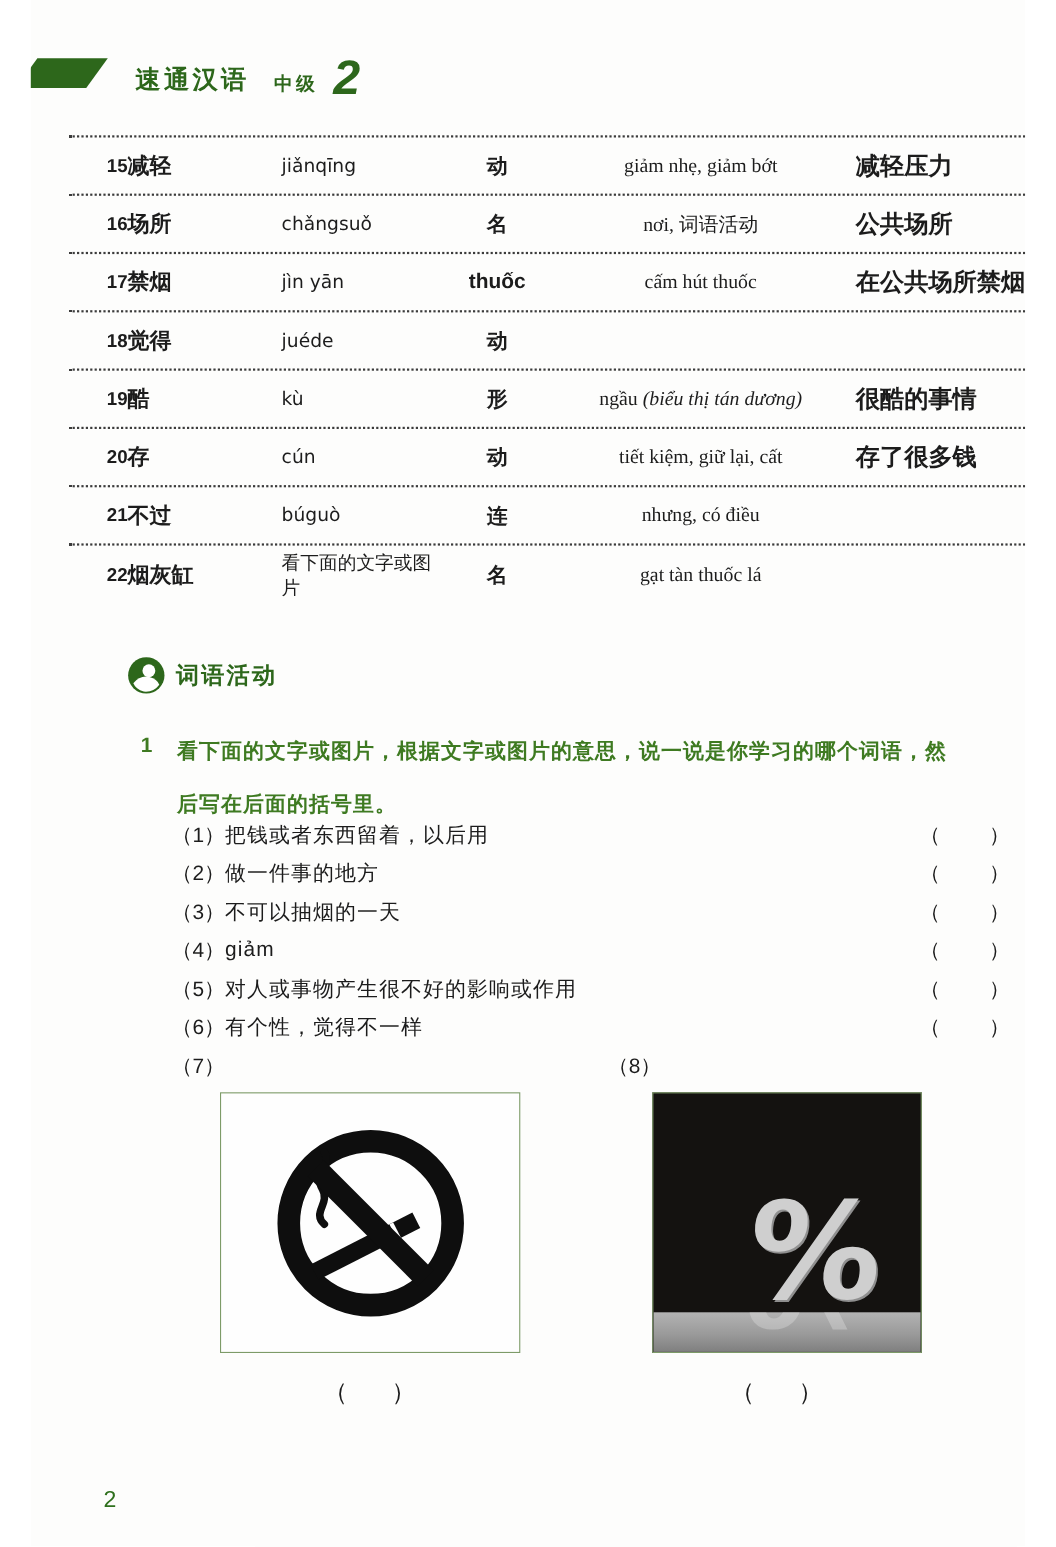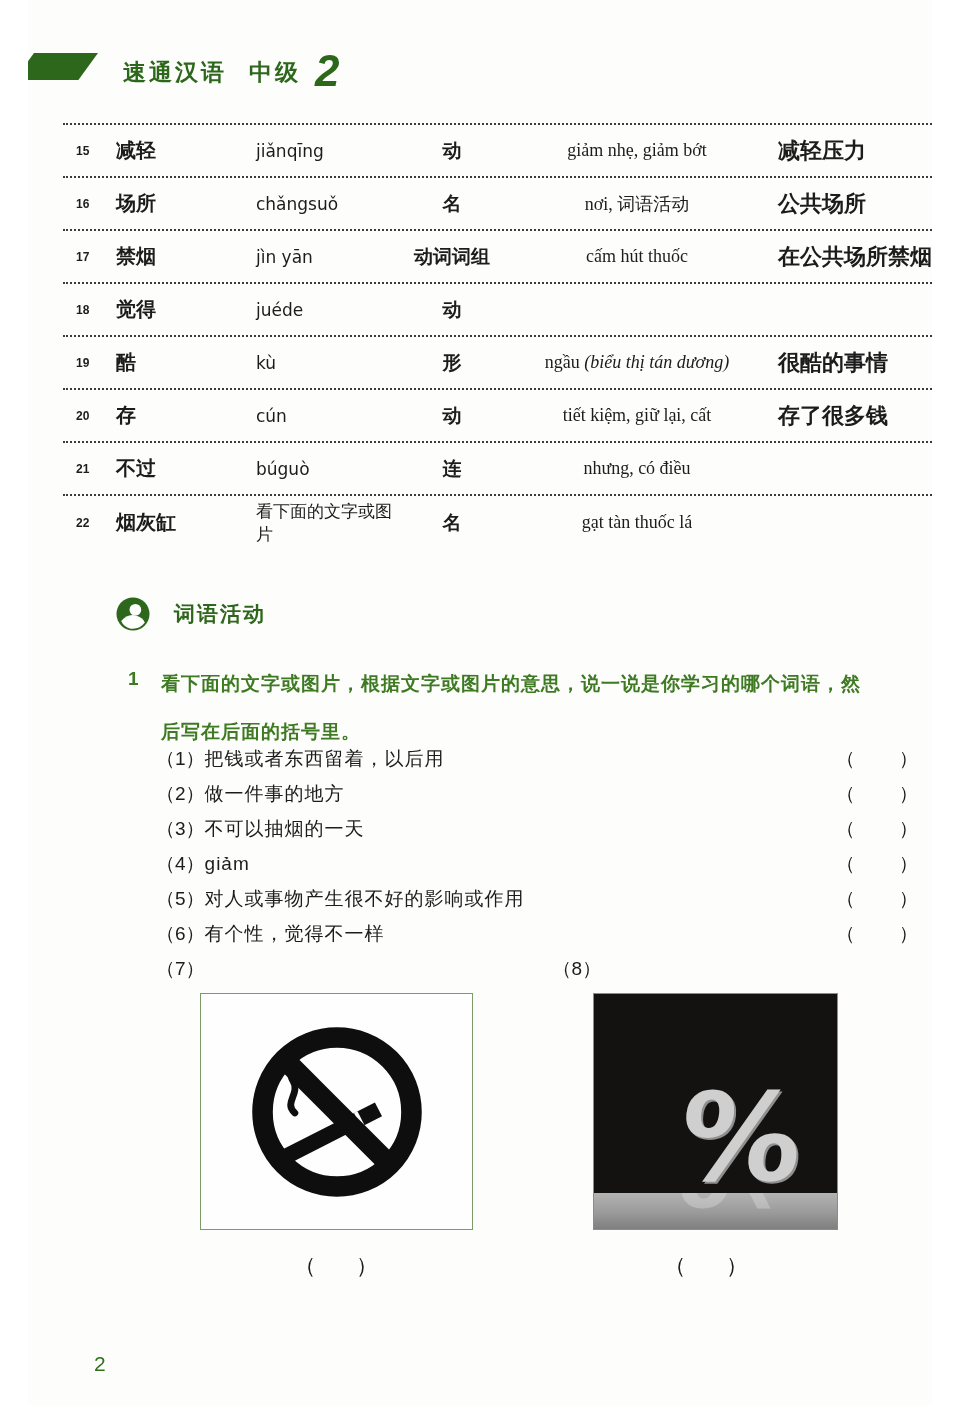--- a/index.html
+++ b/index.html
@@ -13,46 +13,46 @@
   
   .hdr-shape {
     position:absolute; left:6px; top:53px; width:64px; height:27px;
     background:#2d671b; transform:skewX(-36deg); transform-origin:top left;
   }
   .hdr-title {
     position:absolute; left:95px; top:50px; display:flex; align-items:flex-end;
     color:#2d671b; font-weight:bold;
   }
   .hdr-series { font-size:23px; letter-spacing:3px; padding-bottom:4px; }
-  .hdr-level  { font-size:23px; letter-spacing:3px; margin-left:22px; padding-bottom:4px; }
+  .hdr-level  { font-size:17px; letter-spacing:3px; margin-left:22px; padding-bottom:4px; }
   .hdr-vol    { font-size:44px; font-style:italic; margin-left:14px; line-height:0.95; }
 
   
   .vocab {
     position:absolute; left:35px; top:123px; width:880px;
     border-top:2px dotted #3b3b3b;
   }
   .vrow {
     display:flex; align-items:center; height:53px;
     border-bottom:2px dotted #3b3b3b;
   }
   .vrow:last-child { border-bottom:none; }
-  .c-num  { width:40px; margin-left:13px; font-size:12px; font-weight:600; }
+  .c-num  { width:40px; margin-left:13px; font-size:17px; font-weight:600;text-align:right; }
   .c-word { width:140px; font-size:20px; font-weight:700; }
   .c-pin  { width:150px; font-size:17px; font-family:"DejaVu Sans", sans-serif; }
   .c-pos  { width:92px; text-align:center; font-size:19px; font-weight:700; }
   .c-viet { width:258px; margin-left:10px; font-size:18px;
             font-family:"Liberation Serif","DejaVu Serif",serif;text-align:center; }
   .c-viet i { font-style:italic;font-family:Liberation Serif, serif; }
   .c-ex   { flex:1; margin-left:12px; font-size:22px; font-weight:600; }
 
   
   .activity { position:absolute; left:88px; top:597px; display:flex; align-items:center; }
   .act-icon { width:34px; height:34px; }
-  .act-title { margin-left:24px; font-size:21px; font-weight:700; color:#2d671b; letter-spacing:2px; }
+  .act-title { margin-left:10px; font-size:21px; font-weight:700; color:#2d671b; letter-spacing:2px; }
 
   
   .ex-num { position:absolute; left:100px; top:668px; font-size:19px; font-weight:700; color:#3e7a21; }
   .ex-instr {
     position:absolute; left:133px; top:660px; width:775px;
     color:#3e7a21; font-size:19px; font-weight:600; line-height:48px; letter-spacing:1px;
   }
   .items { position:absolute; left:128px; top:741px; width:762px; }
   .item { display:flex; align-items:center; height:35px; font-size:19px; }
   .item-label { letter-spacing:0; }
@@ -123,21 +123,21 @@
       <span class="c-word">场所</span>
       <span class="c-pin">chǎngsuǒ</span>
       <span class="c-pos">名</span>
       <span class="c-viet"><span>nơi, 词语活动</span><i></i></span>
       <span class="c-ex">公共场所</span>
     </div>
     <div class="vrow">
       <span class="c-num">17</span>
       <span class="c-word">禁烟</span>
       <span class="c-pin">jìn yān</span>
-      <span class="c-pos">动词词组</span>
+      <span class="c-pos">thuốc</span>
       <span class="c-viet"><span>cấm hút thuốc</span><i></i></span>
       <span class="c-ex">在公共场所禁烟</span>
     </div>
     <div class="vrow">
       <span class="c-num">18</span>
       <span class="c-word">觉得</span>
       <span class="c-pin">juéde</span>
       <span class="c-pos">动</span>
       <span class="c-ex"></span>
     </div>

